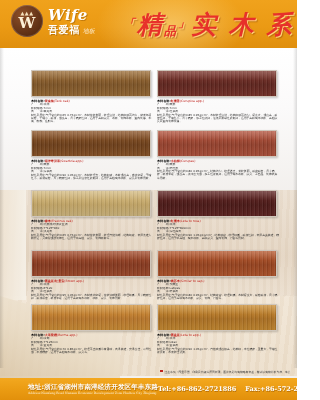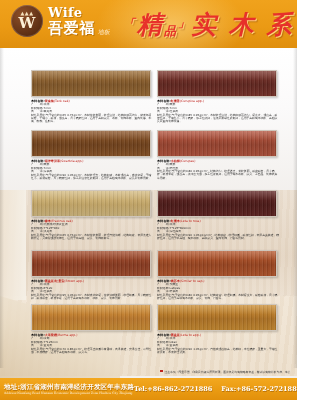--- a/index.html
+++ b/index.html
@@ -77,26 +77,26 @@
     position:absolute;top:6px;left:50%;transform:translateX(-50%);
     font-size:5px;letter-spacing:.5px;color:#f6e2bd;line-height:1;
   }
   .logo-seal .wchar{
     font-size:15px;font-weight:bold;color:#fdf0d6;line-height:1;margin-top:5px;
     font-family:"DejaVu Serif","Liberation Serif",serif;
   }
   .brand-txt{display:flex;flex-direction:column;line-height:1;}
   .brand-en{
     font-family:"DejaVu Serif","Liberation Serif",serif;
-    font-weight:bold;font-size:13px;color:#ffffff;
+    font-style:italic;font-weight:bold;font-size:15px;color:#ffffff;
     text-shadow:1px 1px 0 rgba(140,80,0,.45);letter-spacing:.3px;
   }
   .brand-cn-row{display:flex;align-items:flex-end;gap:3px;margin-top:2px;}
   .brand-cn{
-    font-size:15px;font-weight:bold;color:#ffffff;letter-spacing:.6px;
+    font-size:10px;font-weight:bold;color:#ffffff;letter-spacing:.6px;
     text-shadow:1px 1px 0 rgba(140,80,0,.45);
   }
   .brand-cn-sub{font-size:6px;color:#fde9c8;font-style:italic;padding-bottom:1px;}
   .hdr-title{
     position:absolute;left:124px;top:6px;
     font-family:"DejaVu Serif","Liberation Serif",serif;
     font-size:25px;font-weight:bold;font-style:italic;
     color:#e7312a;letter-spacing:2px;line-height:36px;white-space:nowrap;
     text-shadow:1px 1px 0 #ffd27a, 2px 2px 1px rgba(120,50,0,.35);
   }
@@ -157,21 +157,21 @@
     display:inline;font-size:2.8px;line-height:4px;color:#333;
     word-break:break-all;
   }
 
   
   #footer{
     position:absolute;left:0;bottom:0;width:297px;height:22px;
     background:linear-gradient(180deg,#f3a81f 0%,#eb9c13 50%,#e2900b 100%);
     display:flex;align-items:center;
   }
-  .foot-addr{margin-left:4px;display:flex;flex-direction:column;line-height:1;}
+  .foot-addr{margin-left:28px;display:flex;flex-direction:column;line-height:1;}
   .foot-addr .cn{
     font-size:6.5px;font-weight:bold;color:#ffffff;letter-spacing:.2px;
     text-shadow:.5px .5px 0 rgba(130,70,0,.5);white-space:nowrap;
   }
   .foot-addr .en{
     font-size:3px;color:#fff3dc;margin-top:1.5px;white-space:nowrap;
     font-family:"DejaVu Serif","Liberation Serif",serif;
   }
   .foot-contact{
     margin-left:auto;margin-right:10px;display:flex;gap:9px;

